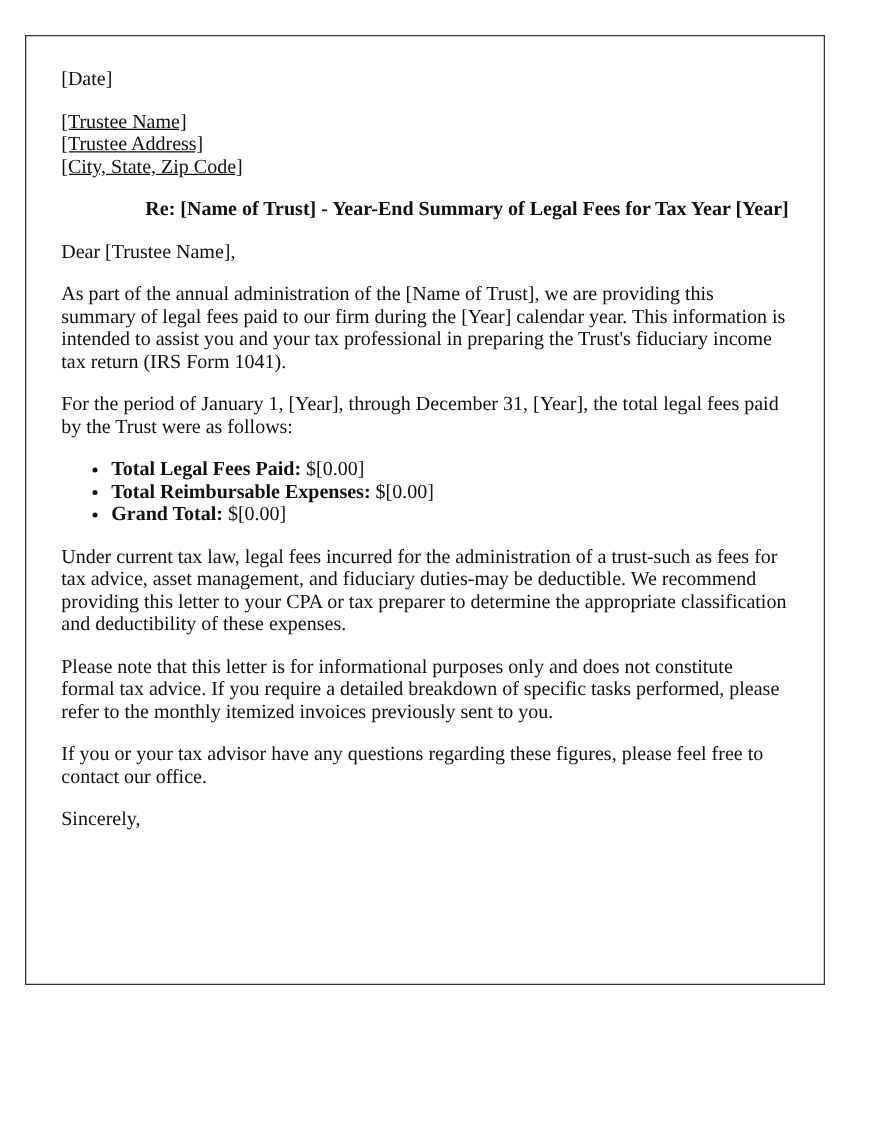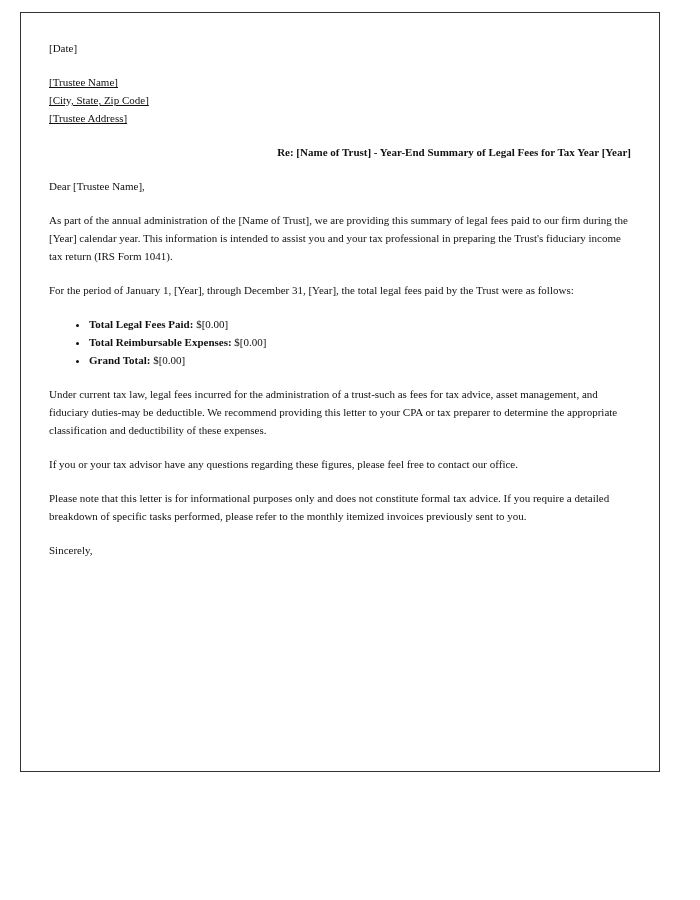--- a/index.html
+++ b/index.html
@@ -1,59 +1,59 @@
 <!DOCTYPE html>
 <html><head>
 <meta charset="utf-8">
 <style>
   html, body { margin: 0; padding: 0; background: #ffffff; }
   body { width: 700px; height: 900px; position: relative; font-family: "Liberation Serif", serif; color: #111; }
   .letter {
-    position: absolute; left: 20px; top: 12px;
+    position: absolute; left: 20px; top: 28px;
     width: 640px; height: 760px;
     border: 1px solid #333;
     box-sizing: border-box;
     padding: 26px 28px 0 28px;
-    font-size: 11px; line-height: 18px;
+    font-size: 16px; line-height: 18px;
   }
   p { margin: 0 0 16px 0; }
   .block { margin: 0 0 16px 0; text-decoration: underline; }
   .block div { line-height: 18px; }
   .subject { font-weight: bold; text-align: right; }
   ul { margin: 0 0 16px 0; padding-left: 40px; }
   li { line-height: 18px; }
   li b { font-weight: bold; }
 </style>
 </head>
 <body>
 
 <div class="letter">
   <p>[Date]</p>
 
   <div class="block">
     <div>[Trustee Name]</div>
+    <div>[Trustee Address]</div>
     <div>[City, State, Zip Code]</div>
-    <div>[Trustee Address]</div>
   </div>
 
   <p class="subject">Re: [Name of Trust] - Year-End Summary of Legal Fees for Tax Year [Year]</p>
 
   <p>Dear [Trustee Name],</p>
 
   <p>As part of the annual administration of the [Name of Trust], we are providing this summary of legal fees paid to our firm during the [Year] calendar year. This information is intended to assist you and your tax professional in preparing the Trust's fiduciary income tax return (IRS Form 1041).</p>
 
   <p>For the period of January 1, [Year], through December 31, [Year], the total legal fees paid by the Trust were as follows:</p>
 
   <ul>
     <li><b>Total Legal Fees Paid:</b><span> $[0.00]</span></li>
     <li><b>Total Reimbursable Expenses:</b><span> $[0.00]</span></li>
     <li><b>Grand Total:</b><span> $[0.00]</span></li>
   </ul>
 
   <p>Under current tax law, legal fees incurred for the administration of a trust-such as fees for tax advice, asset management, and fiduciary duties-may be deductible. We recommend providing this letter to your CPA or tax preparer to determine the appropriate classification and deductibility of these expenses.</p>
 
+  <p>Please note that this letter is for informational purposes only and does not constitute formal tax advice. If you require a detailed breakdown of specific tasks performed, please refer to the monthly itemized invoices previously sent to you.</p>
+
   <p>If you or your tax advisor have any questions regarding these figures, please feel free to contact our office.</p>
-
-  <p>Please note that this letter is for informational purposes only and does not constitute formal tax advice. If you require a detailed breakdown of specific tasks performed, please refer to the monthly itemized invoices previously sent to you.</p>
 
   <p>Sincerely,</p>
 
 </div>
 
 </body></html>

